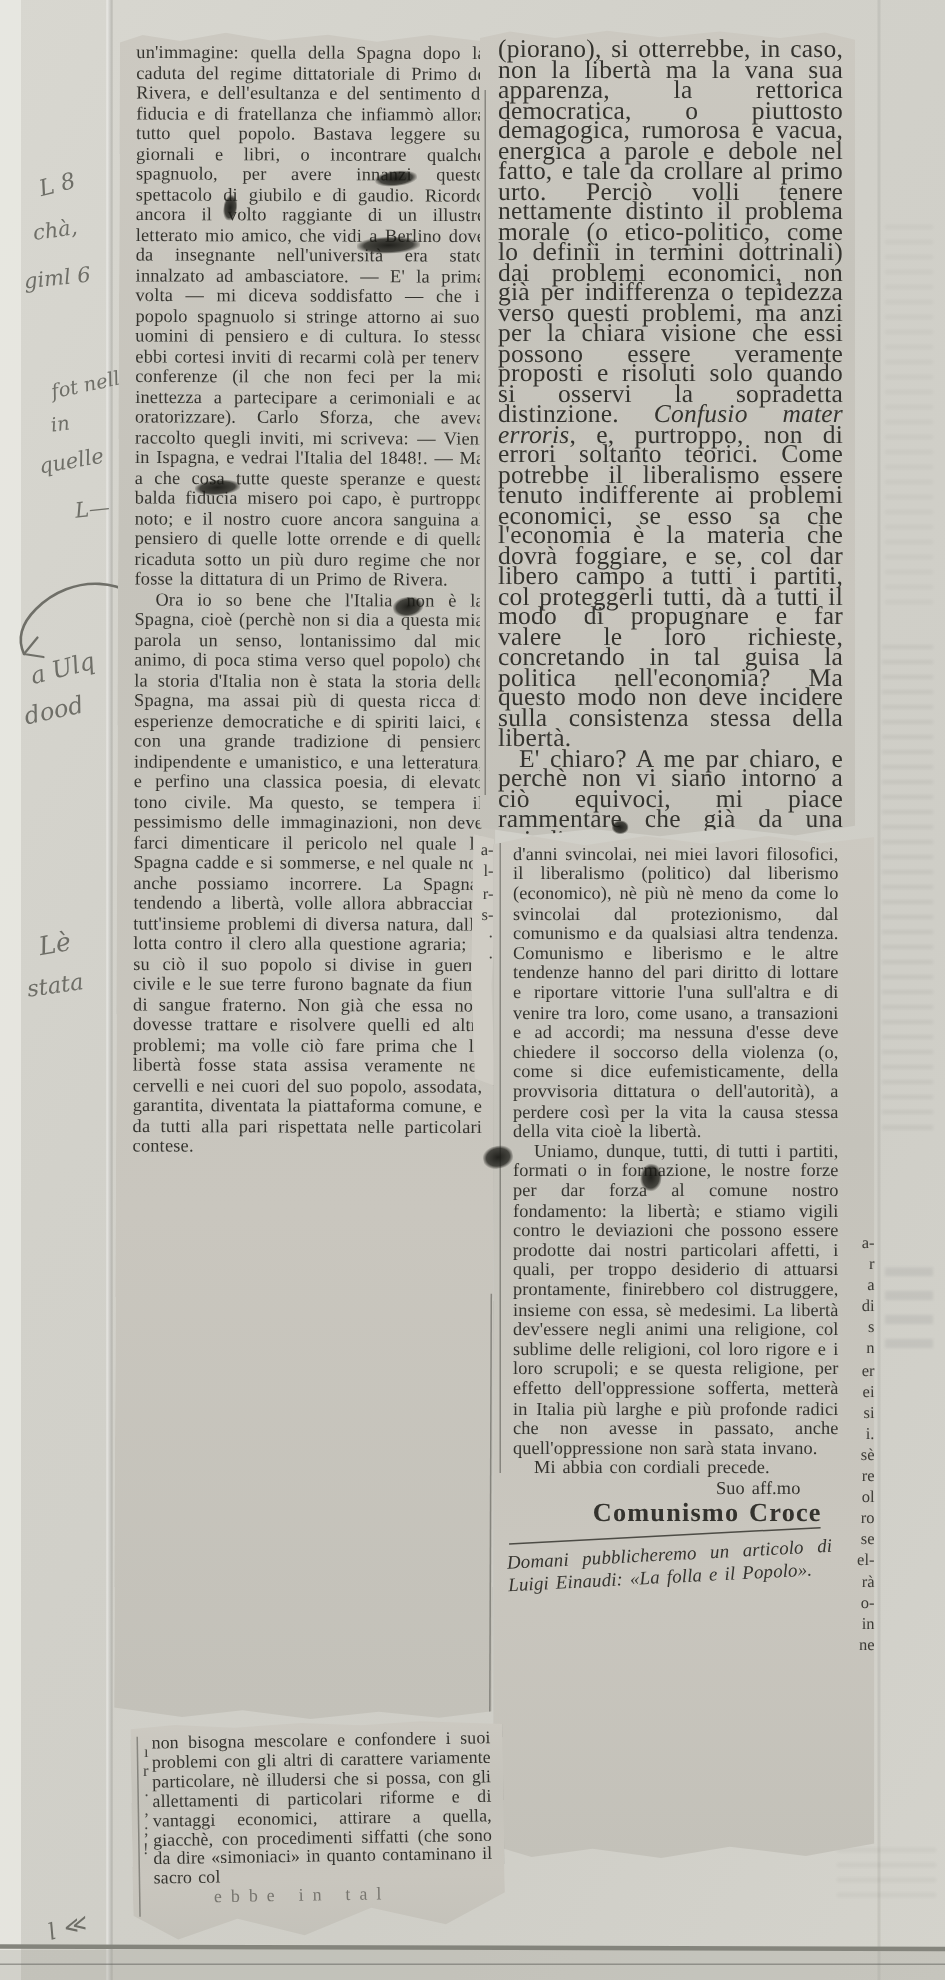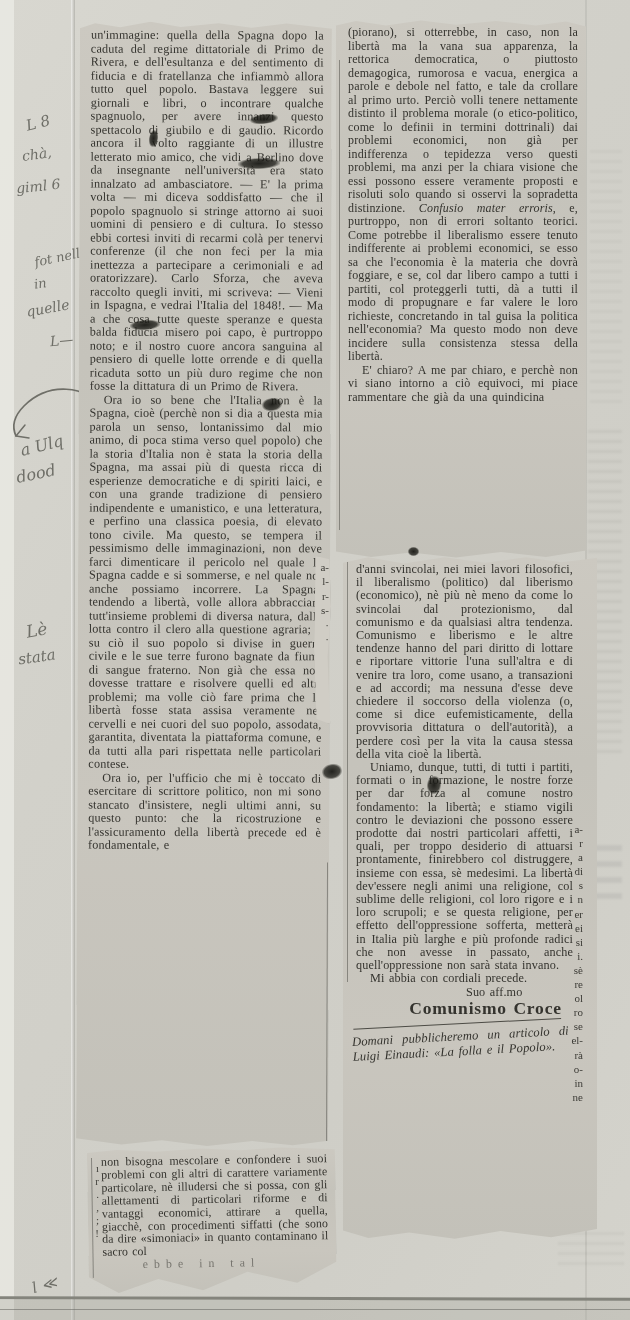--- a/index.html
+++ b/index.html
@@ -19,45 +19,45 @@
         background:linear-gradient(180deg,#ccc9c1 0%,#c5c3bb 30%,#c9c6be 70%,#c3c1b9 100%);
         box-shadow:1px 2px 5px rgba(55,55,50,.38);}
   .clip .inner{position:relative;}
   .clip p{margin:0;text-indent:14px;}
   .clip p.noindent{text-indent:0;}
   .clip-left{left:78px;top:22px;width:252px;height:1124px;transform:rotate(.2deg);
      font-size:12.2px;line-height:13.5px;letter-spacing:.15px;word-spacing:1.2px;overflow:hidden;
      clip-path:polygon(0% .6%,6% .15%,16% .5%,28% 0%,40% .45%,55% .1%,68% .5%,82% .1%,100% .55%,
                        100% 99.5%,86% 99.9%,70% 99.55%,52% 100%,34% 99.5%,18% 99.9%,0% 99.35%);}
   .clip-left .inner{padding:7px 8px 6px 11px;}
-  .clip-r1{left:336px;top:20px;width:250px;height:538px;
-     font-size:12px;line-height:13.5px;letter-spacing:.15px;word-spacing:1.6px;overflow:hidden;
+  .clip-r1{left:320px;top:20px;width:250px;height:538px;
+     font-size:17px;line-height:13.5px;letter-spacing:.15px;word-spacing:1.6px;overflow:hidden;
      clip-path:polygon(0% 1%,8% .2%,20% 1%,34% .1%,48% .9%,64% .2%,80% 1%,92% .3%,100% 1.2%,
                        100% 98.6%,84% 99.8%,66% 98.9%,48% 99.9%,30% 99%,14% 99.8%,0% 98.8%);}
   .clip-r1 .inner{padding:6px 8px 4px 12px;}
-  .clip-r2{left:343px;top:556px;width:254px;height:684px;
+  .clip-r2{left:329px;top:556px;width:254px;height:684px;
      font-size:12.2px;line-height:13.2px;letter-spacing:.1px;word-spacing:1.4px;overflow:hidden;
      clip-path:polygon(0% 1%,10% .2%,24% 1.1%,40% .2%,56% 1%,72% .2%,86% .9%,100% .3%,
                        100% 98.4%,82% 99.6%,62% 98.7%,44% 99.8%,26% 98.9%,10% 99.7%,0% 98.6%);}
   .clip-r2 .inner{padding:7px 24px 6px 13px;}
   .clip-frag{left:88px;top:1148px;width:248px;height:148px;transform:rotate(-.9deg);
      font-size:11.9px;line-height:12.9px;letter-spacing:.1px;word-spacing:1px;overflow:hidden;
      clip-path:polygon(0% 2%,12% .4%,28% 2%,46% .3%,62% 1.8%,78% .4%,100% 2.2%,
                        100% 78%,84% 92%,64% 84%,46% 96%,28% 88%,12% 97%,0% 86%);}
   .clip-frag .inner{padding:6px 8px 4px 14px;}
   .cutline{opacity:.55;letter-spacing:6px;text-indent:40px !important;}
   
   .rule{position:absolute;background:rgba(70,70,63,.5);width:1px;}
   .rule-r1{left:3px;top:40px;height:470px;}
   .rule-r2{left:4px;top:6px;height:420px;}
   .rule-lr{right:1px;top:840px;height:280px;}
   .rule-frag{left:4px;top:8px;height:120px;}
   
   .closing{text-indent:14px;}
-  .vale{text-indent:0;text-align:left;padding-left:96px;}
+  .vale{text-indent:0;text-align:center;padding-left:96px;}
   .sig{text-indent:0;text-align:center;font-weight:bold;font-size:17.5px;letter-spacing:.8px;
        padding-left:28px;margin-top:3px !important;}
   .note-block{transform:rotate(-3deg) translate(-4px,2px);margin-top:6px;}
   .divider{border-top:1px solid #4c4b45;width:96%;margin:2px 0 5px 2px;}
   .note{font-style:italic;font-size:12.6px;line-height:14.6px;}
   
   .sliver{position:absolute;left:314px;top:556px;width:17px;height:168px;
           background:#d0cdc5;box-shadow:1px 1px 3px rgba(60,60,55,.3);
           clip-path:polygon(10% 0,90% 2%,100% 30%,80% 60%,95% 100%,15% 97%,0 55%);}
   .fragcol{position:absolute;color:#3c3b36;font-size:11px;white-space:pre-line;text-align:right;}
@@ -129,21 +129,20 @@
   <svg class="swoosh" viewBox="0 0 104 74">
     <path d="M98,32 C80,6 42,4 18,28 C9,37 5,47 10,58" fill="none" stroke="#6f6f68" stroke-width="1.7" stroke-linecap="round"></path>
     <path d="M10,58 l9,-11 M10,58 l13,2" fill="none" stroke="#6f6f68" stroke-width="1.5" stroke-linecap="round"></path>
   </svg>
 
   <div class="clip clip-left">
     <div class="rule rule-lr"></div>
     <div class="inner">
       <p class="noindent">un'immagine: quella della Spagna dopo la caduta del regime dittatoriale di Primo de Rivera, e dell'esultanza e del sentimento di fiducia e di fratellanza che infiammò allora tutto quel popolo. Bastava leggere sui giornali e libri, o incontrare qualche spagnuolo, per avere innanzi questo spettacolo di giubilo e di gaudio. Ricordo ancora il volto raggiante di un illustre letterato mio amico, che vidi a Berlino dove da insegnante nell'università era stato innalzato ad ambasciatore. — E' la prima volta — mi diceva soddisfatto — che il popolo spagnuolo si stringe attorno ai suoi uomini di pensiero e di cultura. Io stesso ebbi cortesi inviti di recarmi colà per tenervi conferenze (il che non feci per la mia inettezza a partecipare a cerimoniali e ad oratorizzare). Carlo Sforza, che aveva raccolto quegli inviti, mi scriveva: — Vieni in Ispagna, e vedrai l'Italia del 1848!. — Ma a che cosa tutte queste speranze e questa balda fiducia misero poi capo, è purtroppo noto; e il nostro cuore ancora sanguina al pensiero di quelle lotte orrende e di quella ricaduta sotto un più duro regime che non fosse la dittatura di un Primo de Rivera.</p>
       <p>Ora io so bene che l'Italia non è la Spagna, cioè (perchè non si dia a questa mia parola un senso, lontanissimo dal mio animo, di poca stima verso quel popolo) che la storia d'Italia non è stata la storia della Spagna, ma assai più di questa ricca di esperienze democratiche e di spiriti laici, e con una grande tradizione di pensiero indipendente e umanistico, e una letteratura, e perfino una classica poesia, di elevato tono civile. Ma questo, se tempera il pessimismo delle immaginazioni, non deve farci dimenticare il pericolo nel quale la Spagna cadde e si sommerse, e nel quale noi anche possiamo incorrere. La Spagna, tendendo a libertà, volle allora abbracciare tutt'insieme problemi di diversa natura, dalla lotta contro il clero alla questione agraria; e su ciò il suo popolo si divise in guerra civile e le sue terre furono bagnate da fiumi di sangue fraterno. Non già che essa non dovesse trattare e risolvere quelli ed altri problemi; ma volle ciò fare prima che la libertà fosse stata assisa veramente nei cervelli e nei cuori del suo popolo, assodata, garantita, diventata la piattaforma comune, e da tutti alla pari rispettata nelle particolari contese.</p>
-      <p>Ora io, per l'ufficio che mi è toccato di esercitare di scrittore politico, non mi sono stancato d'insistere, negli ultimi anni, su questo punto: che la ricostruzione e l'assicuramento della libertà precede ed è fondamentale, e</p>
     </div>
   </div>
 
   <div class="clip clip-r1">
     <div class="rule rule-r1"></div>
     <div class="inner">
       <p class="noindent"><span>(piorano), si otterrebbe, in caso, non la libertà ma la vana sua apparenza, la rettorica democratica, o piuttosto demagogica, rumorosa e vacua, energica a parole e debole nel fatto, e tale da crollare al primo urto. Perciò volli tenere nettamente distinto il problema morale (o etico-politico, come lo definii in termini dottrinali) dai problemi economici, non già per indifferenza o tepidezza verso questi problemi, ma anzi per la chiara visione che essi possono essere veramente proposti e risoluti solo quando si osservi la sopradetta distinzione. </span><i>Confusio mater erroris</i><span>, e, purtroppo, non di errori soltanto teorici. Come potrebbe il liberalismo essere tenuto indifferente ai problemi economici, se esso sa che l'economia è la materia che dovrà foggiare, e se, col dar libero campo a tutti i partiti, col proteggerli tutti, dà a tutti il modo di propugnare e far valere le loro richieste, concretando in tal guisa la politica nell'economia? Ma questo modo non deve incidere sulla consistenza stessa della libertà.</span></p>
       <p>E' chiaro? A me par chiaro, e perchè non vi siano intorno a ciò equivoci, mi piace rammentare che già da una quindicina</p>
     </div>
   </div>

